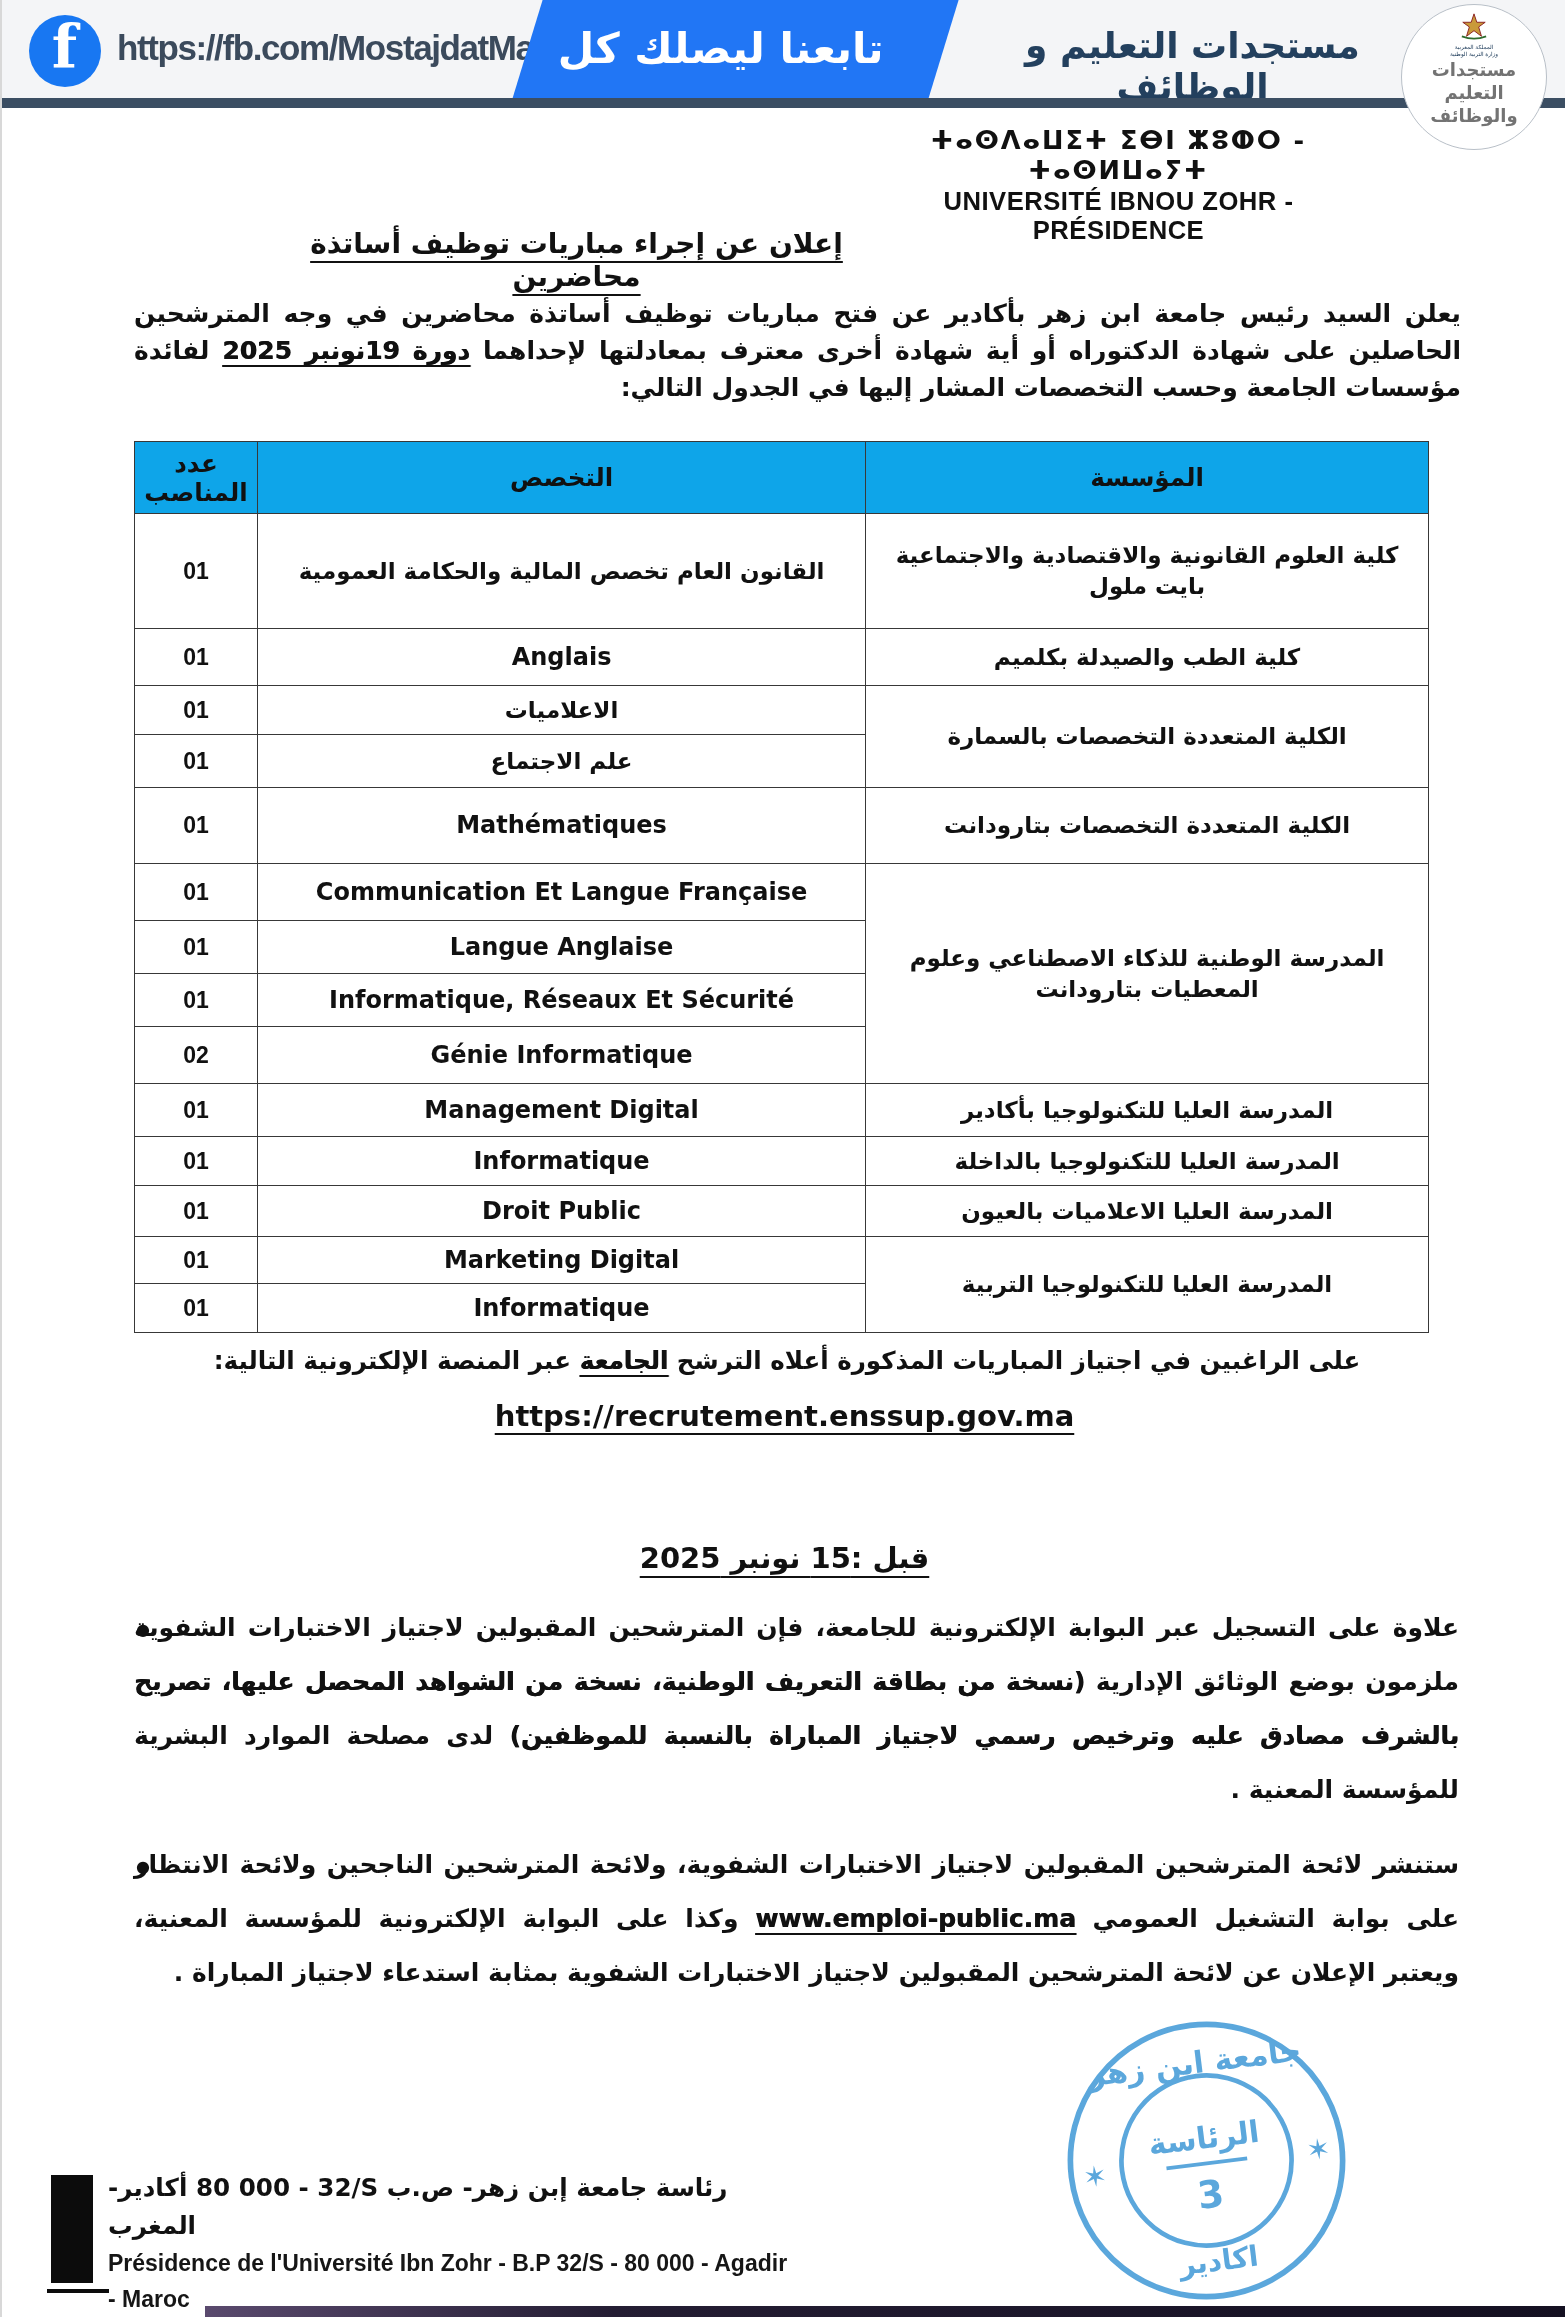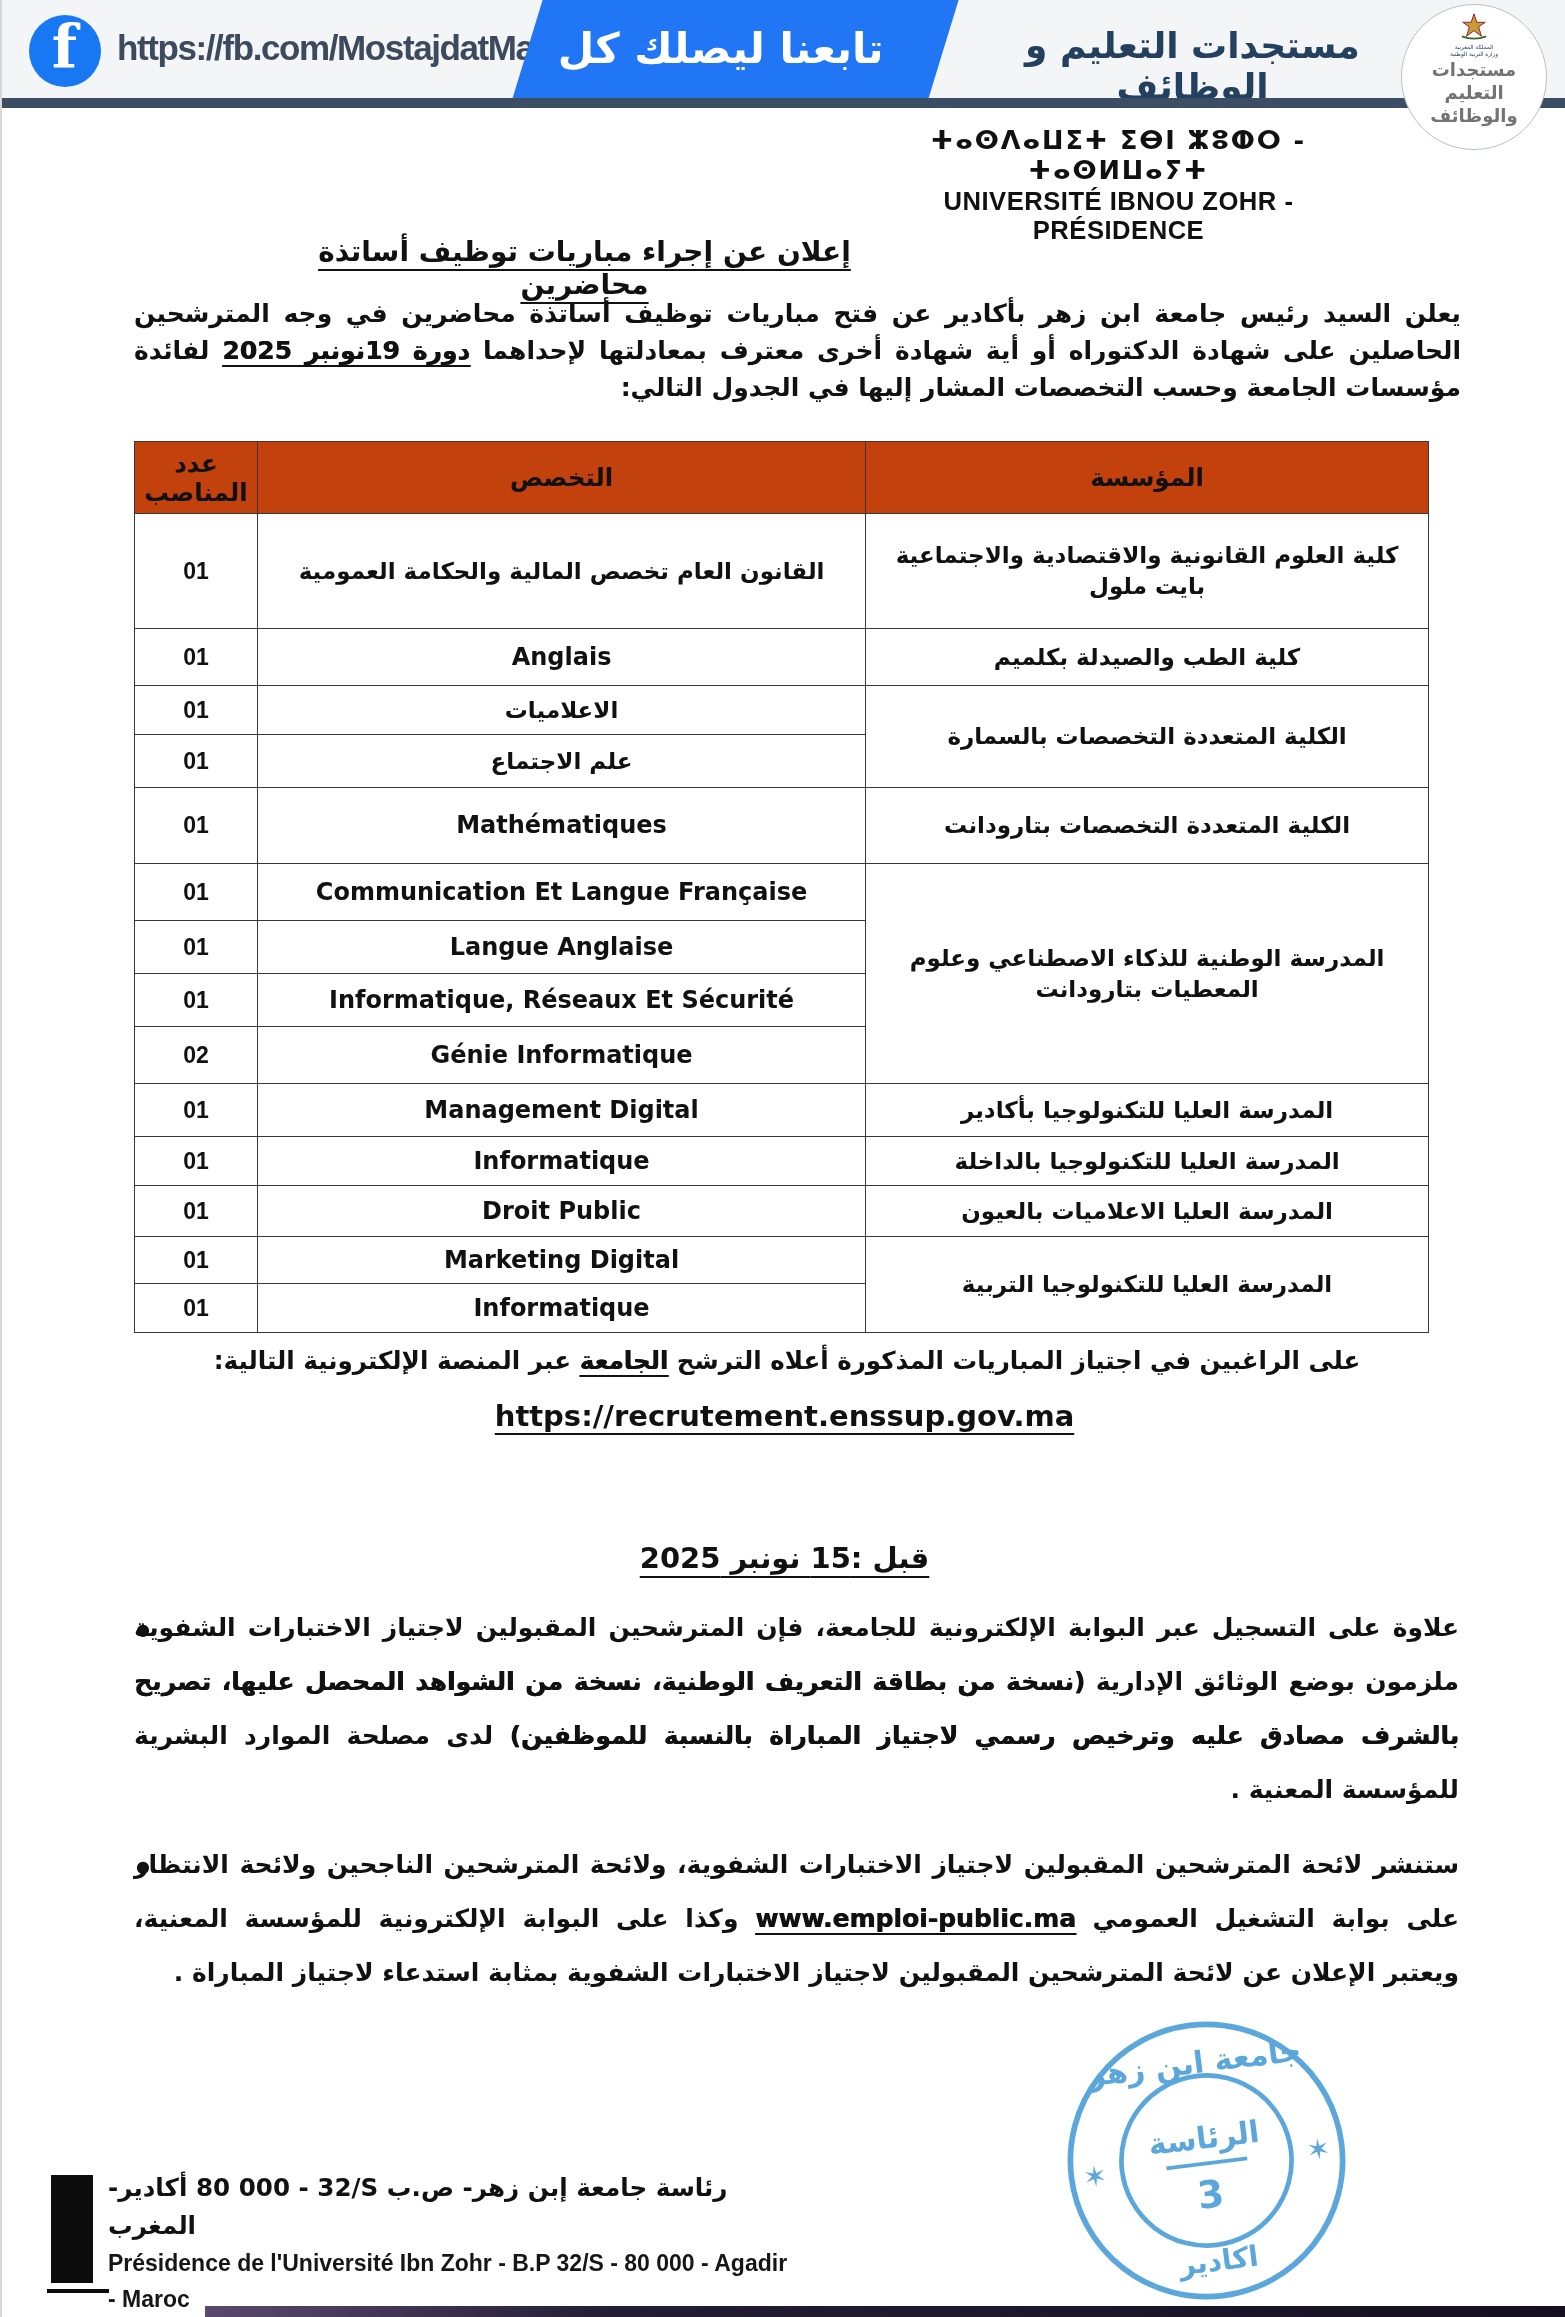--- a/index.html
+++ b/index.html
@@ -24,33 +24,33 @@
   .badge .crest{margin-top:7.6px;}
   .badge .tiny{font-size:5.7px;color:#23405e;line-height:6.6px;}
   .badge .b1,.badge .b2{color:#737373;font-weight:bold;font-size:18px;line-height:23px;}
   
   .uni-names{position:absolute;top:121px;left:880px;width:473px;text-align:center;direction:rtl;}
   .uni-ar{font-size:44px;font-weight:bold;line-height:53px;}
   .uni-tif{font-size:25.6px;font-weight:bold;letter-spacing:1.9px;margin-top:3.8px;}
   .uni-fr{font-size:25.6px;font-weight:bold;letter-spacing:0.5px;margin-top:1.9px;
           font-family:"Liberation Sans",sans-serif;}
   .seal{position:absolute;top:125px;left:1389px;width:163px;height:163px;}
-  .doc-title{position:absolute;top:227px;left:279px;width:591px;margin:8px;text-align:center;
+  .doc-title{position:absolute;top:227px;left:279px;width:591px;margin:0;text-align:center;
              direction:rtl;font-size:28px;font-weight:bold;text-decoration:underline;
              text-underline-offset:7.6px;}
   
   .intro{position:absolute;top:295px;left:132px;width:1327px;margin:0;direction:rtl;
          text-align:justify;font-size:25px;font-weight:bold;line-height:37px;}
   .u{ text-decoration:underline;text-underline-offset:5.7px;}
   
   table.jobs{position:absolute;top:441px;left:132px;width:1295px;border-collapse:collapse;
              direction:rtl;table-layout:fixed;}
   table.jobs td,table.jobs th{border:1.9px solid #383838;vertical-align:middle;text-align:center;
              padding:1.9px 5.7px;overflow:hidden;}
-  table.jobs th{background:#c2410c;font-size:24.6px;font-weight:bold;}
+  table.jobs th{background:#0ea5e9;font-size:24.6px;font-weight:bold;}
   td.inst{font-size:23px;font-weight:bold;line-height:31px;}
   td.spec{font-size:23px;font-weight:bold;line-height:29px;}
   td.spec.fr{font-family:"DejaVu Sans",sans-serif;font-size:24px;direction:ltr;}
   td.num{font-size:23px;font-weight:bold;font-family:"Liberation Sans",sans-serif;}
   
   .apply-line{position:absolute;top:1346px;left:132px;width:1306px;margin:0;direction:rtl;
               text-align:center;font-size:24.6px;font-weight:bold;}
   .url-line{position:absolute;top:1399px;left:0;width:1565px;margin:0;text-align:center;
             font-size:29px;font-weight:bold;text-decoration:underline;text-underline-offset:6.6px;}
   .must-line{position:absolute;top:1473px;left:132px;width:1325px;margin:0;direction:rtl;

